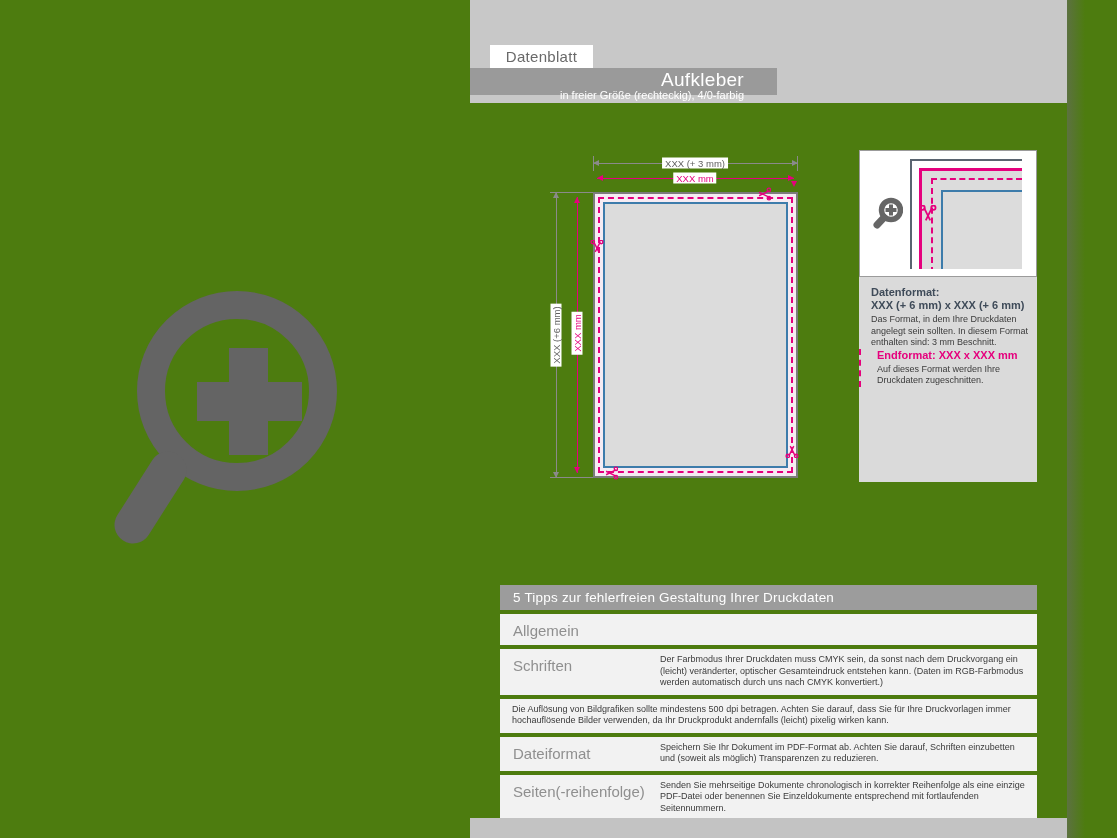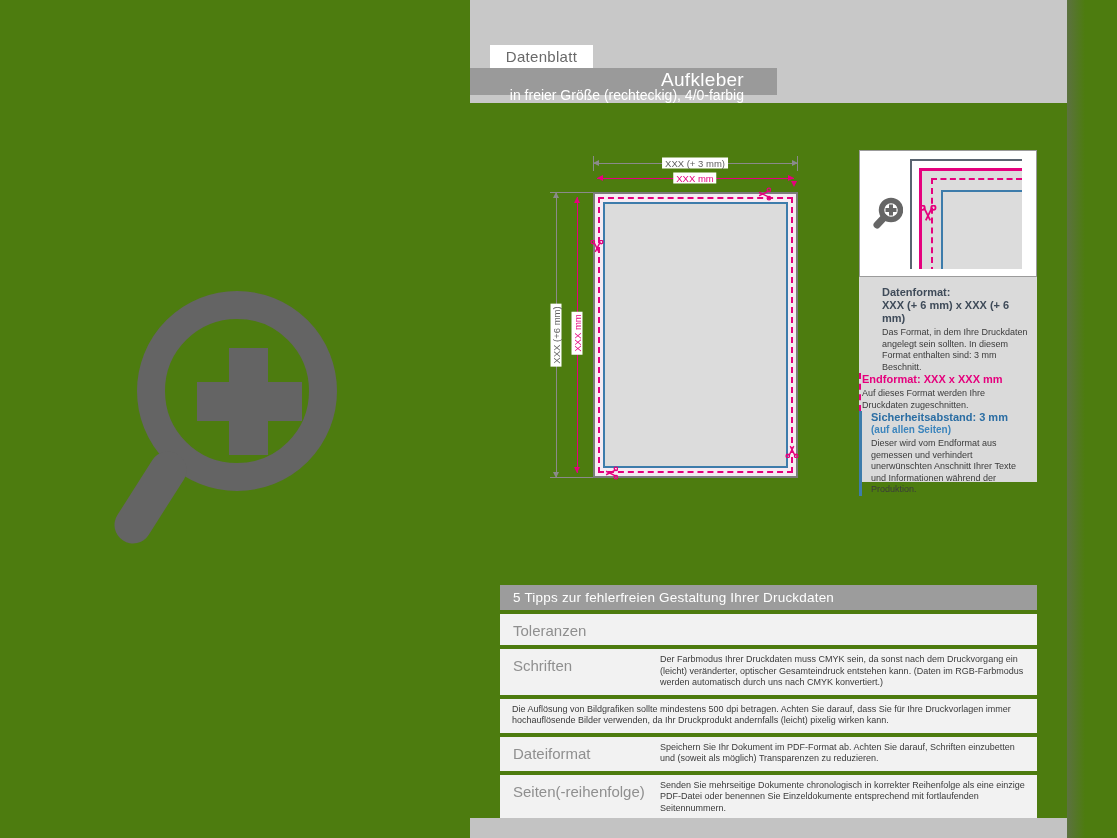--- a/index.html
+++ b/index.html
@@ -7,21 +7,21 @@
          font-family:"Liberation Sans",sans-serif;}
   .abs{position:absolute;}
 
   
   .band-light{left:470px;top:0;width:597px;height:103px;background:#c8c8c8;}
   .tab{left:490px;top:45px;width:103px;height:23px;background:#ffffff;
        font-size:15px;color:#696969;line-height:23px;text-align:center;letter-spacing:.3px;}
   .titlebar{left:470px;top:68px;width:307px;height:27px;background:#9a9a9a;color:#fff;
             text-align:right;padding-right:33px;box-sizing:border-box;}
   .titlebar .title{font-size:19px;line-height:21px;margin-top:1px;letter-spacing:.3px;}
-  .titlebar .subtitle{font-size:14px;line-height:11px;}
+  .titlebar .subtitle{font-size:11px;line-height:11px;}
 
   .bottombar{left:470px;top:818px;width:597px;height:20px;background:#c3c3c3;}
   .page-shadow{left:1067px;top:0;width:18px;height:838px;
     background:linear-gradient(to right,rgba(105,105,105,.55),rgba(105,105,105,0));}
 
   
   .rect-outer{left:593px;top:192px;width:205px;height:286px;border:2px solid #7c7c7c;
               background:#f6ecf3;box-sizing:border-box;}
   .rect-cut{position:absolute;left:3px;top:3px;right:3px;bottom:3px;border:2px dashed #e5007d;}
   .rect-safe{position:absolute;left:8px;top:8px;right:8px;bottom:8px;border:2px solid #3d7cab;background:#dcdcdc;}
@@ -49,28 +49,28 @@
   .corner{position:absolute;left:50px;top:8px;width:112px;height:110px;overflow:hidden;}
   .c-outer{position:absolute;left:0;top:0;right:0;bottom:-4px;border-top:2px solid #5a6470;border-left:2px solid #5a6470;}
   .c-mag{position:absolute;left:7px;top:7px;right:0;bottom:0;border-top:3px solid #e5007d;border-left:3px solid #e5007d;background:#dcdcdc;}
   .c-cut{position:absolute;left:9px;top:7px;right:0;bottom:0;border-top:2px dashed #e5007d;border-left:2px dashed #e5007d;}
   .c-safe{position:absolute;left:8px;top:10px;right:0;bottom:0;border-top:2px solid #3d7cab;border-left:2px solid #3d7cab;background:#dcdcdc;}
 
   
   .infobox{left:859px;top:277px;width:178px;height:205px;background:#dadada;box-sizing:border-box;
            padding:9px 8px 0 0;}
   .infobox .sec{margin:0 0 0 0;}
-  .infobox .pad{padding-left:23px;}
+  .infobox .pad{padding-left:12px;}
   .ib-h{font-size:11px;font-weight:bold;line-height:13px;}
   .ib-h.slate{color:#3f4b59;}
   .ib-h.mag{color:#e5007d;}
   .ib-h.blue{color:#2a6da3;}
   .ib-sub{font-size:10px;font-weight:bold;color:#3c85bd;line-height:12px;}
   .ib-b{font-size:9px;color:#3b3b3b;line-height:11.5px;margin-top:2px;}
-  .sec-end{margin-top:13px;border-left:2px dashed #e5007d;padding-left:1px;}
+  .sec-end{margin-top:13px;border-left:2px dashed #e5007d;padding-left:16px;}
   .sec-safe{margin-top:14px;border-left:3px solid #3d7cab;padding-left:9px;}
 
   
   .tips{left:500px;top:585px;width:537px;}
   .tips-header{height:25px;background:#9c9c9c;color:#fff;font-size:13.5px;line-height:25px;
                padding-left:13px;letter-spacing:.2px;}
   .tip-row{display:flex;background:#f2f2f2;margin-top:4px;}
   .tip-label{width:148px;min-width:148px;padding:8px 0 6px 13px;font-size:15px;color:#8f8f8f;box-sizing:border-box;}
   .tip-text{flex:1;padding:5px 10px 6px 12px;font-size:9px;color:#3a3a3a;line-height:11.5px;}
 </style>
@@ -173,32 +173,27 @@
   <div class="abs infobox">
     <div class="sec pad">
       <div class="ib-h slate">Datenformat:</div>
       <div class="ib-h slate">XXX (+ 6 mm) x XXX (+ 6 mm)</div>
       <div class="ib-b">Das Format, in dem Ihre Druckdaten angelegt sein sollten. In diesem Format enthalten sind: 3 mm Beschnitt.</div>
     </div>
     <div class="sec sec-end">
       <div class="ib-h mag">Endformat: XXX x XXX mm</div>
       <div class="ib-b">Auf dieses Format werden Ihre Druckdaten zugeschnitten.</div>
     </div>
-    <div class="sec sec-safe">
-      <div class="ib-h blue">Sicherheitsabstand: 3 mm</div>
-      <div class="ib-sub">(auf allen Seiten)</div>
-      <div class="ib-b">Dieser wird vom Endformat aus gemessen und verhindert unerwünschten Anschnitt Ihrer Texte und Informationen während der Produktion.</div>
-    </div>
   </div>
 
   <div class="abs tips">
     <div class="tips-header">5 Tipps zur fehlerfreien Gestaltung Ihrer Druckdaten</div>
 
     <div class="tip-row">
-      <div class="tip-label">Toleranzen</div>
+      <div class="tip-label">Allgemein</div>
     </div>
     <div class="tip-row">
       <div class="tip-label">Schriften</div>
       <div class="tip-text">Der Farbmodus Ihrer Druckdaten muss CMYK sein, da sonst nach dem Druckvorgang ein (leicht) veränderter, optischer Gesamteindruck entstehen kann. (Daten im RGB-Farbmodus werden automatisch durch uns nach CMYK konvertiert.)</div>
     </div>
     <div class="tip-row">
       <div class="tip-text">Die Auflösung von Bildgrafiken sollte mindestens 500 dpi betragen. Achten Sie darauf, dass Sie für Ihre Druckvorlagen immer hochauflösende Bilder verwenden, da Ihr Druckprodukt andernfalls (leicht) pixelig wirken kann.</div>
     </div>
     <div class="tip-row">
       <div class="tip-label">Dateiformat</div>

